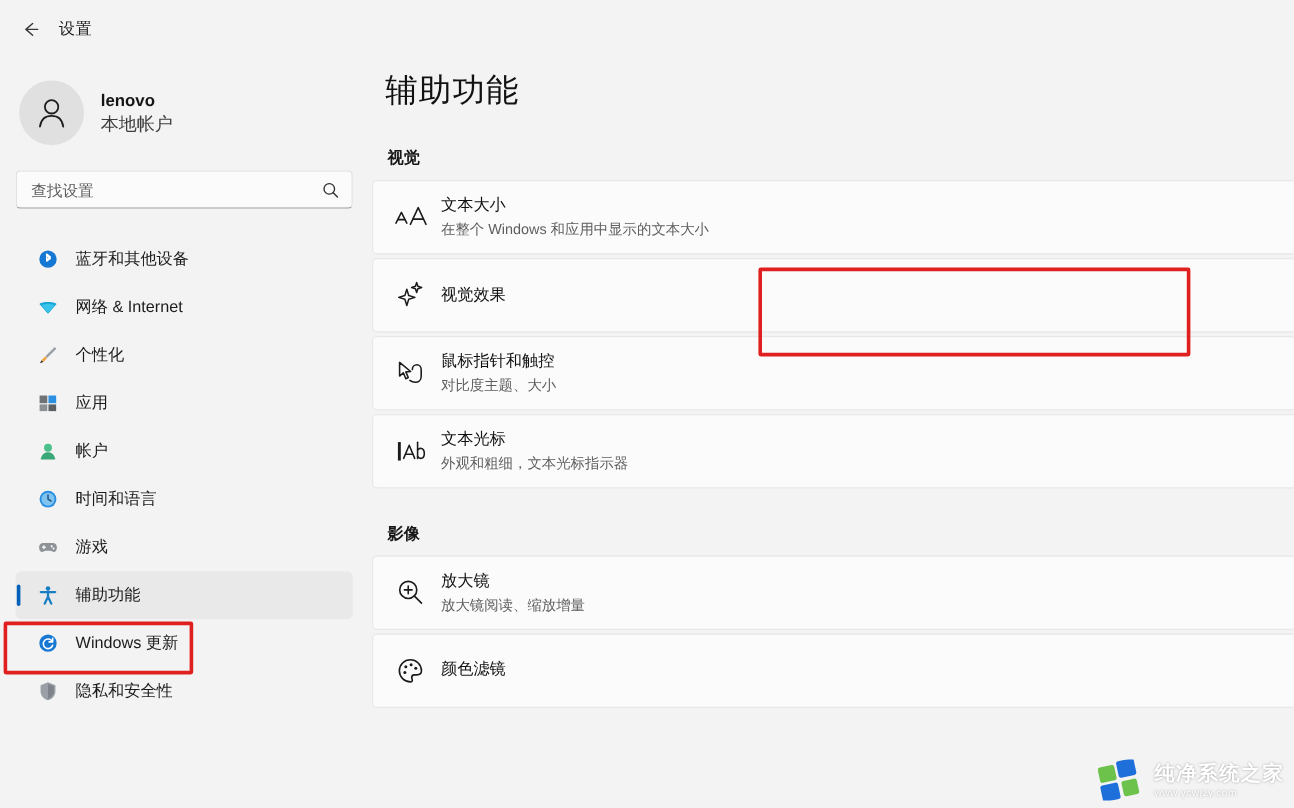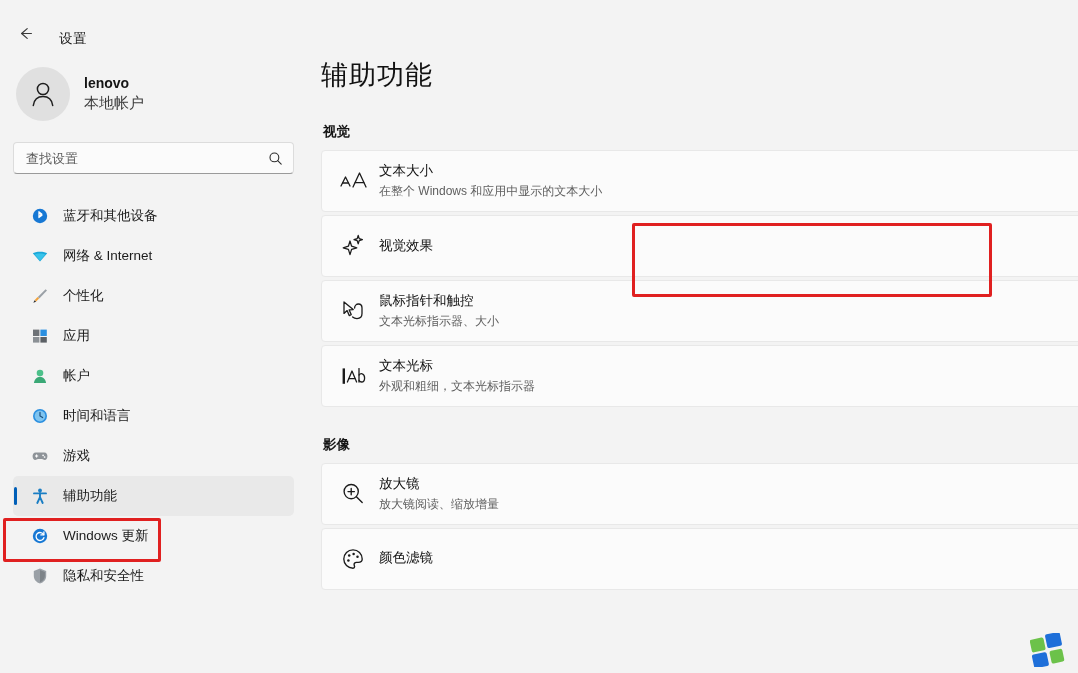--- a/index.html
+++ b/index.html
@@ -22,23 +22,23 @@
     width: 310px;
     height: 673px;
     background: #f3f3f3;
     flex: 0 0 310px;
     position: relative;
   }
 
   .titlebar {
     height: 48px;
     display: flex;
-    align-items: flex-end;
+    align-items: center;
     padding-left: 10px;
-    gap: 19px;
+    gap: 9px;
     font-family: Liberation Serif, serif;
   }
   .back-btn {
     width: 30px; height: 30px;
     display: flex; align-items: center; justify-content: center;
     border-radius: 5px;
     color: #3a3a3a;
   }
   .back-btn svg { display: block; }
   .app-title {
@@ -149,21 +149,21 @@
     letter-spacing: 1px;
   }
   .section-head {
     font-size: 13.5px;
     font-weight: bold;
     color: #161616;
     margin: 30px 0 9px 2px;
   }
   .section-head.second { margin-top: 29px; }
 
-  .cards { display: flex; flex-direction: column; gap: 3px; }
+  .cards { display: flex; flex-direction: column; gap: 3px; align-items: center; }
   .card {
     background: #fbfbfb;
     border: 1px solid #e8e8e8;
     border-radius: 4px;
     height: 62px;
     display: flex;
     align-items: center;
     gap: 0;
     padding-left: 17px;
     width: 780px;
@@ -402,21 +402,21 @@
           <div class="card-row">
             <div class="card">
          <span class="card-ico">
                 <svg width="28" height="28" viewBox="0 0 28 28" fill="none" stroke="#1b1b1b" stroke-width="1.3" stroke-linecap="round" stroke-linejoin="round">
                 <path d="M5 5 L5 16.4 L8.1 13.6 L10.2 18.6 L12.2 17.6 L10.2 12.9 L14.2 12.6 Z"></path>
                 <path d="M15.6 11 C15.6 8.6 17.4 7 19.4 7 C21.5 7 23 8.8 23 11 V16.6 C23 19.6 21 21.6 18 21.6 C15.4 21.6 13.6 20 13.6 20"></path>
               </svg>
               </span>
          <span class="card-text">
            <span class="card-title">鼠标指针和触控</span>
-           <span class="card-sub">文本光标指示器、大小</span>
+           <span class="card-sub">对比度主题、大小</span>
          </span>
        </div>
        </div>
           <div class="card-row">
             <div class="card">
          <span class="card-ico">
                 <svg width="28" height="26" viewBox="0 0 28 26" fill="none">
                 <rect x="3.6" y="5.4" width="2.4" height="15.4" fill="#1b1b1b"></rect>
                 <g stroke="#1b1b1b" stroke-width="1.3" fill="none" stroke-linecap="round" stroke-linejoin="round">
                   <path d="M8.4 19 L13 8 L17.6 19"></path>
@@ -474,15 +474,19 @@
 
   <div class="watermark">
     <svg class="wm-logo" width="40" height="34" viewBox="0 0 40 34">
       <g transform="rotate(-12 20 17)">
         <rect x="2" y="3" width="14" height="13" rx="2" fill="#6cc24a"></rect>
         <rect x="18" y="1" width="15" height="14" rx="2" fill="#1e6fd9"></rect>
         <rect x="1" y="18" width="15" height="14" rx="2" fill="#1e6fd9"></rect>
         <rect x="19" y="18" width="13" height="13" rx="2" fill="#6cc24a"></rect>
       </g>
     </svg>
+    <div class="wm-txt">
+      <div class="wm-name">纯净系统之家</div>
+      <div class="wm-url">www.ycwjzy.com</div>
+    </div>
   </div>
 
 </div>
 
 </body></html>

